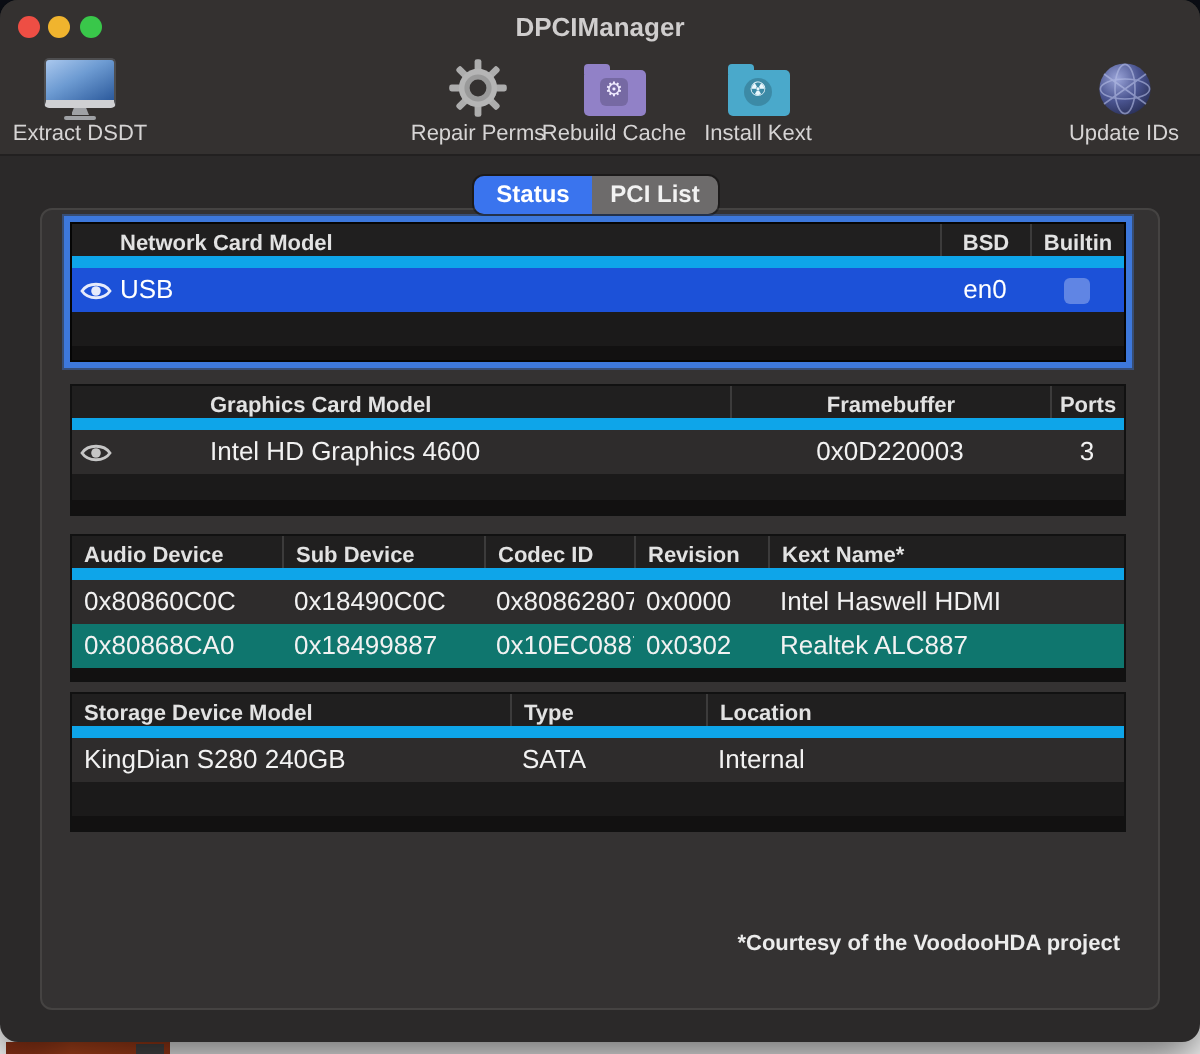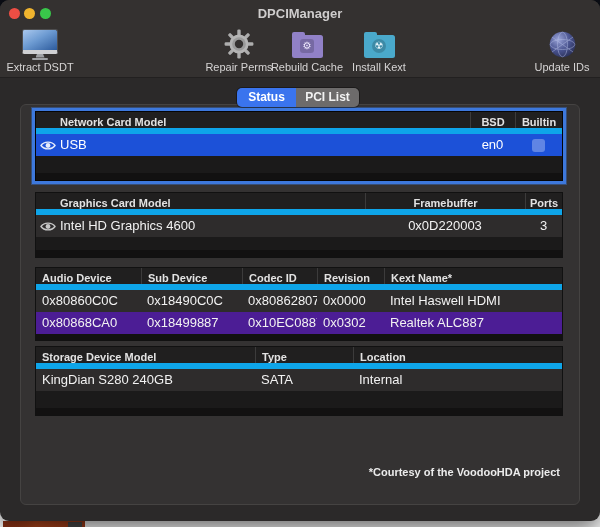--- a/index.html
+++ b/index.html
@@ -73,40 +73,40 @@
   .t2 { top:193px; height:64px; box-shadow:0 0 0 1px #111; }
   .t3 { top:268px; height:72px; box-shadow:0 0 0 1px #111; }
   .t4 { top:347px; height:68px; box-shadow:0 0 0 1px #111; }
 
   .thead { display:flex; height:22px; background:#201f1f; border-bottom:6px solid #0ea5e9;
            font-size:11px; font-weight:bold; color:#e2e2e2; }
   .th, .td { line-height:21px; white-space:nowrap; overflow:hidden; }
   .tr { display:flex; height:22px; }
   .tr .td { line-height:22px; }
   .row-a { background:#2e2c2c; }
-  .row-b { background:#4c1d95; }
+  .row-b { background:#0f766e; }
   .tr.selected { background:#1c51d8; color:#ffffff; }
 
   .sep { border-left:1px solid #3c3b3b; }
   .c { text-align:center; }
   .pl { padding-left:6px; }
 
   .col-eye { width:23px; display:flex; align-items:center; justify-content:center; }
   .eye { color:#c6c6c6; display:inline-flex; }
   .tr.selected .eye { color:#e6ebfb; }
 
   
   .t1 .col-model { flex:1; padding-left:1px; }
   .t1 .col-bsd { width:45px; }
   .t1 .col-builtin { width:47px; display:flex; align-items:center; justify-content:center; }
   .t1 .thead .col-builtin { display:block; }
   .checkbox { width:13px; height:13px; border-radius:3px; background:rgba(255,255,255,.30); }
 
   
-  .t2 .col-model { flex:1; padding-left:1px; }
+  .t2 .col-model { flex:1; padding-left:1px;margin-left:45px; }
   .t2 .col-fb { width:160px; }
   .t2 .col-ports { width:37px; }
 
   
   .t3 .c1 { width:105px; } .t3 .c2 { width:101px; } .t3 .c3 { width:75px; }
   .t3 .c4 { width:67px; }  .t3 .c5 { flex:1; }
 
   
   .t4 .c1 { width:219px; } .t4 .c2 { width:98px; } .t4 .c3 { width:124px; }
   .t4 .c4 { flex:1;margin-top:39px; }

